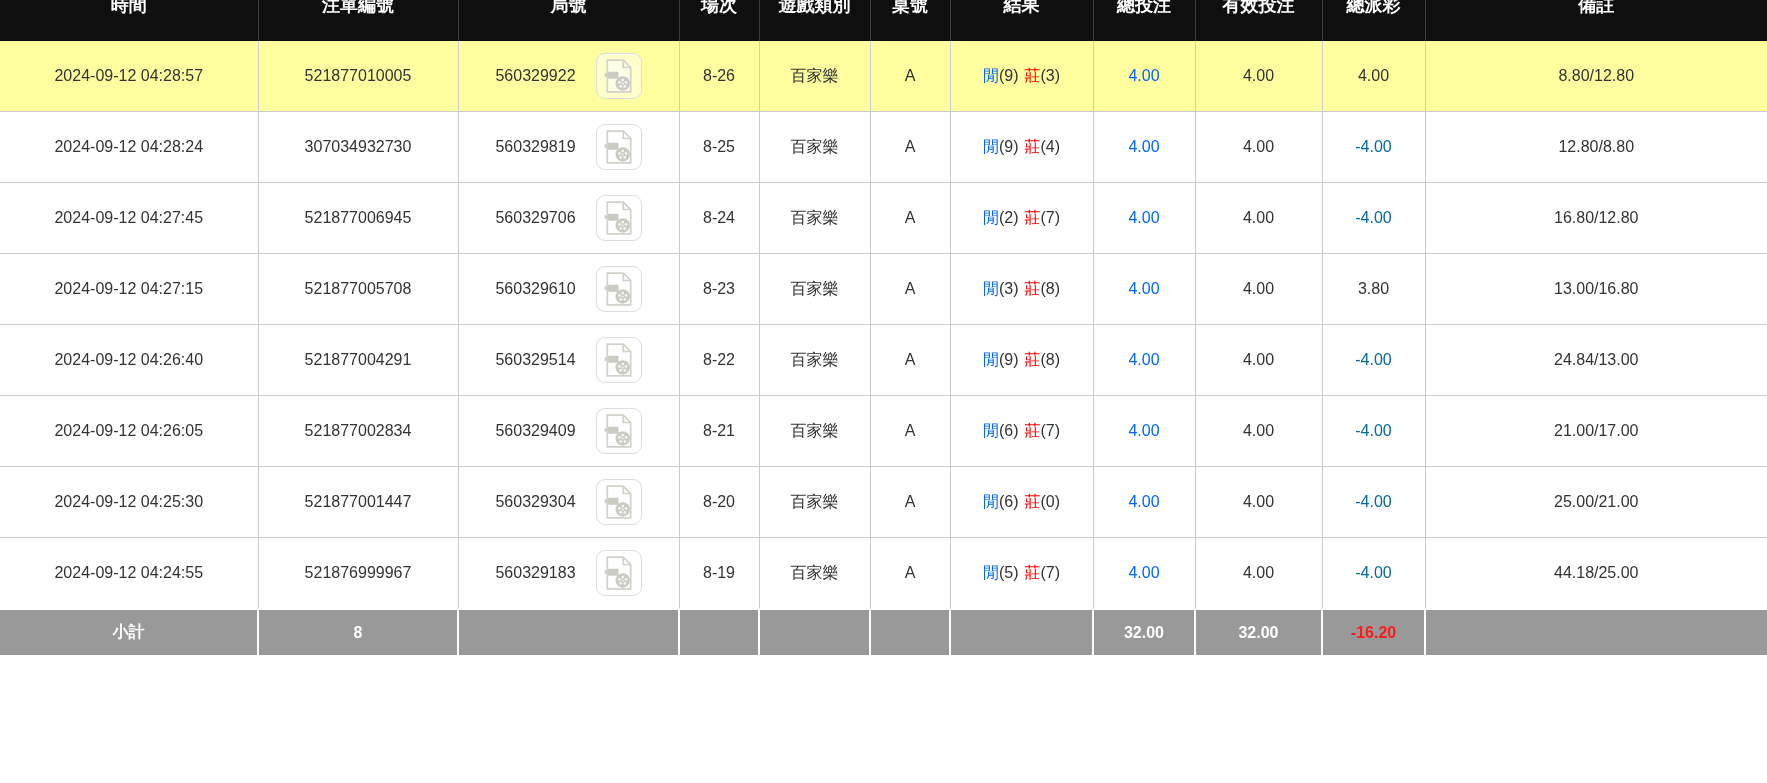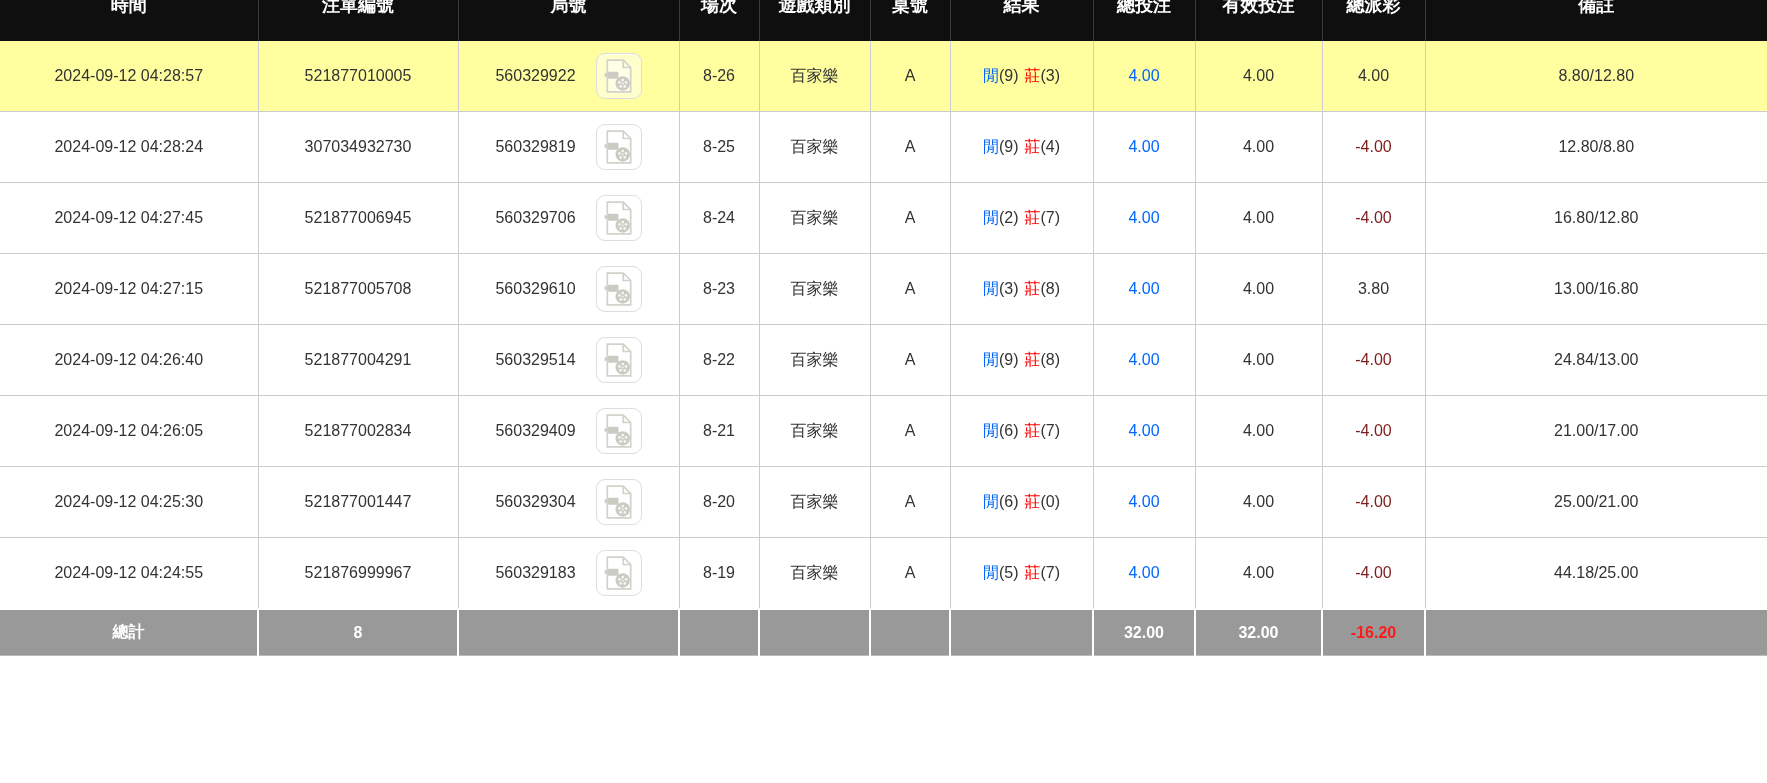--- a/index.html
+++ b/index.html
@@ -23,21 +23,21 @@
 
   
   tbody.data td { border:1px solid #ccc; height:70px; font-size:16px; background:#fff; }
   tbody.data td:first-child { border-left:none; }
   tbody.data td:last-child { border-right:none; }
   tbody.data tr:first-child td { border-top:none; }
   tr.highlight td { background:#ffffa0 !important; }
 
   .blue { color:#0066ff; }
   .red  { color:#ff0000; }
-  .neg  { color:#7f1d1d; }
+  .neg  { color:#0369a1; }
   .result .gap { margin-left:6px; }
 
   .round-wrap { display:flex; align-items:center; justify-content:center; gap:20px; }
   .video-btn {
     width:46px; height:46px; border:1px solid #ddd; border-radius:9px;
     background:rgba(255,255,255,0.45);
     display:inline-flex; align-items:center; justify-content:center;
     cursor:pointer; padding:0;
     box-shadow:inset 0 1px 0 rgba(255,255,255,0.7);
   }
@@ -415,22 +415,22 @@
       <span class="blue">閒</span><span>(5)</span><span class="red gap">莊</span><span>(7)</span>
     </td>
     <td class="blue">4.00</td>
     <td>4.00</td>
     <td class="payout neg">-4.00</td>
     <td>44.18/25.00</td>
   </tr>
     </tbody>
 
   <tbody class="summary">
-    <tr class="row-total">
-      <td>總計</td>
+    <tr class="row-subtotal">
+      <td>小計</td>
       <td>8</td>
       <td></td>
       <td></td>
       <td></td>
       <td></td>
       <td></td>
       <td>32.00</td>
       <td>32.00</td>
       <td class="payout neg">-16.20</td>
       <td></td>

